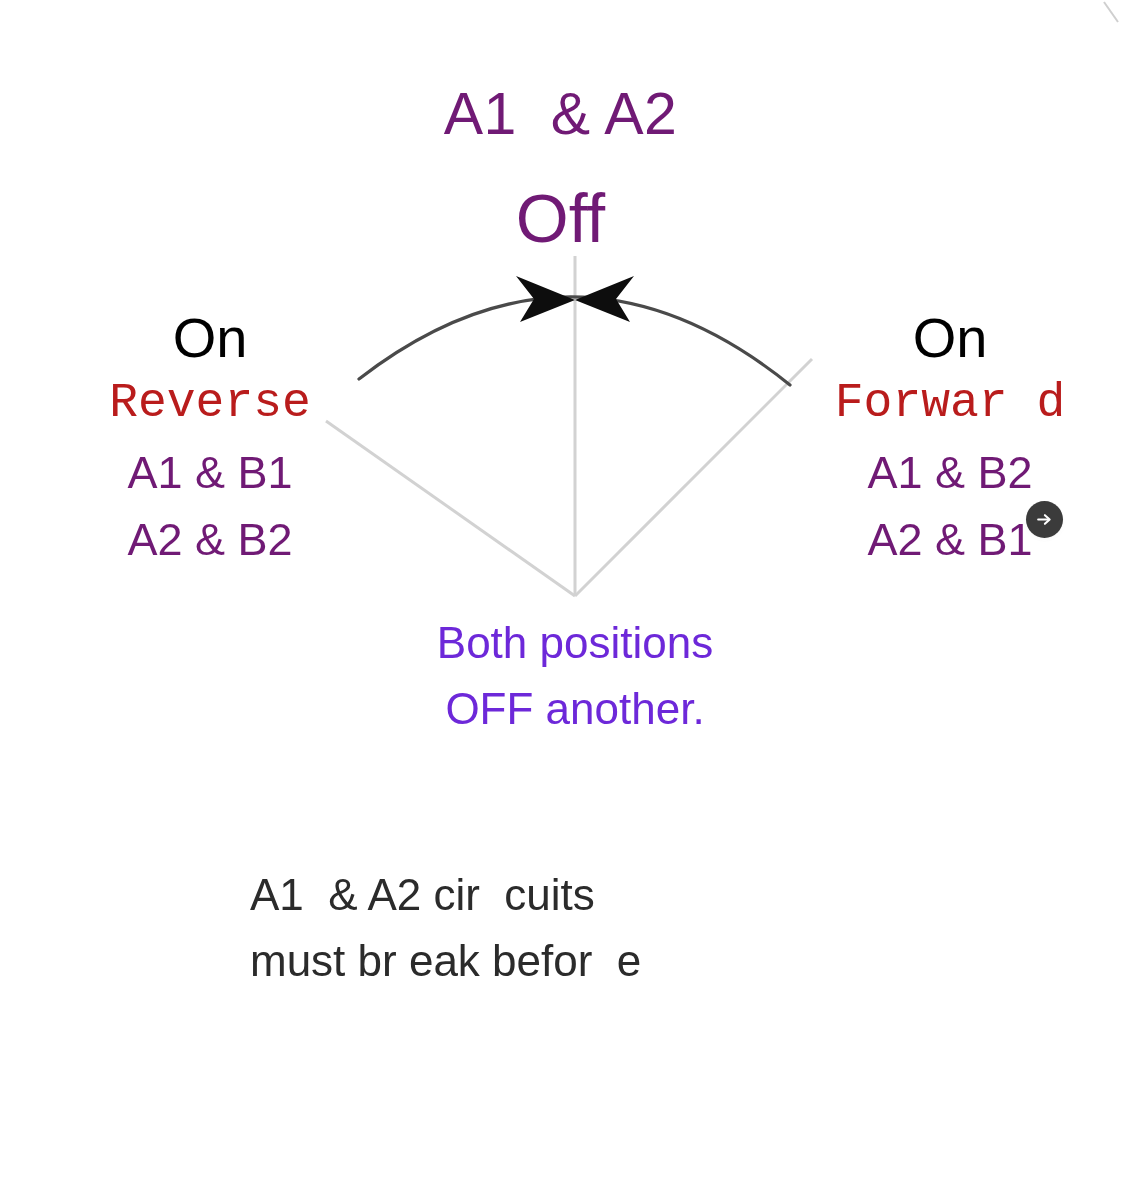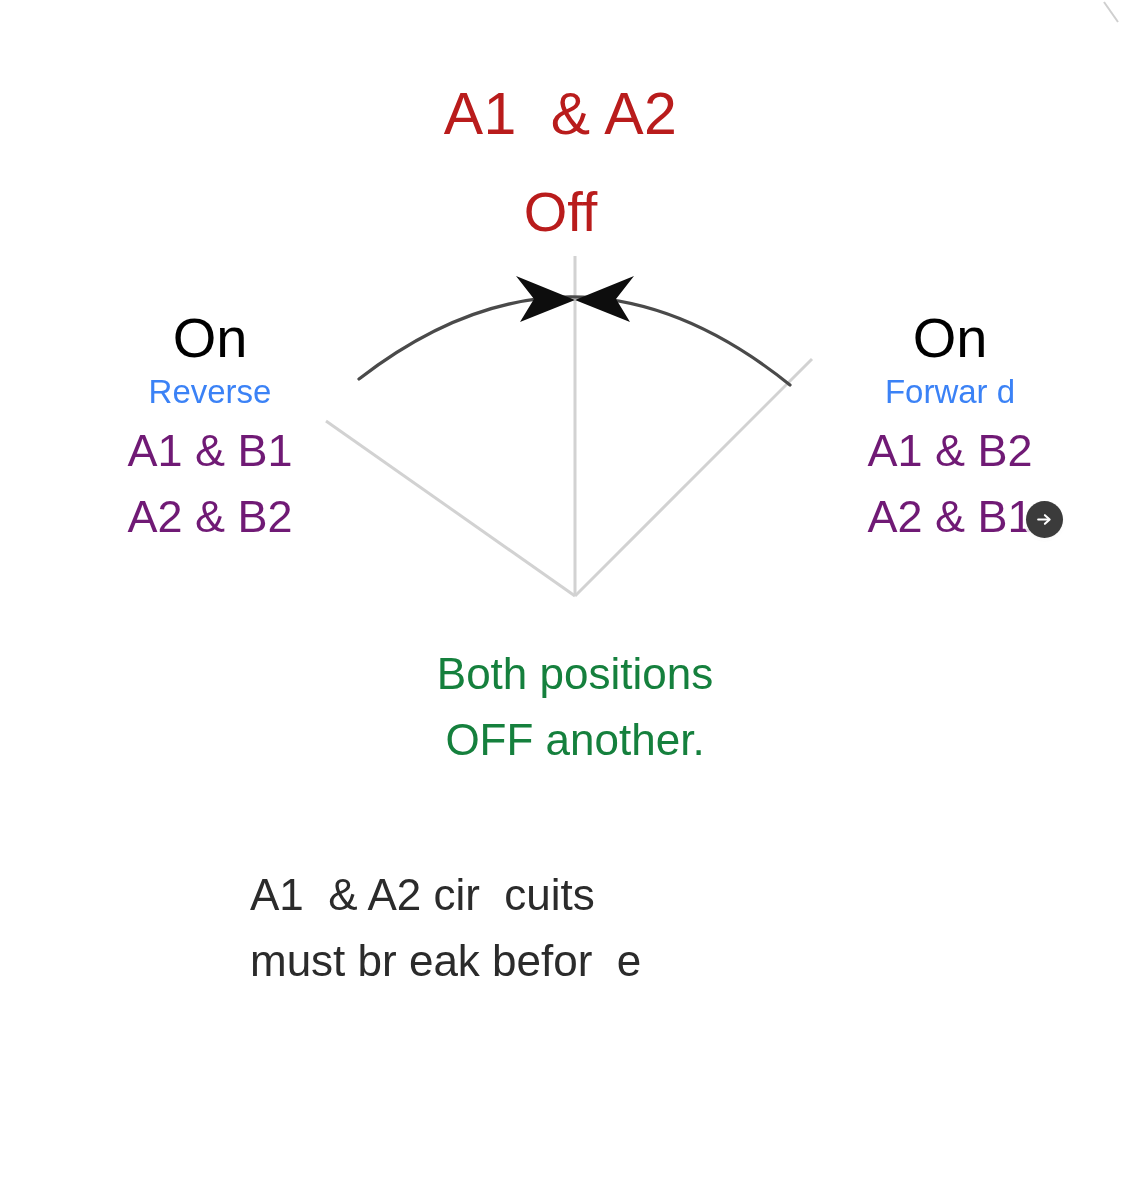--- a/index.html
+++ b/index.html
@@ -20,39 +20,39 @@
   .diagram-svg {
     position: absolute;
     left: 0;
     top: 0;
     width: 1121px;
     height: 1200px;
     pointer-events: none;
   }
   .txt {
     position: absolute;
-    color: #b91c1c;
+    color: #701a75;
     font-family: "Liberation Sans", sans-serif;
     font-weight: 400;
     white-space: pre;
     line-height: 1.0;
   }
   
   #title-a1a2 {
     left: 0; right: 0;
     top: 85px;
     text-align: center;
     font-size: 59px;
     letter-spacing: 0.5px;
   }
   #title-off {
     left: 0; right: 0;
     top: 184px;
     text-align: center;
-    font-size: 56px;
+    font-size: 68px;
   }
   
   #left-group {
     position: absolute;
     left: 60px;
     top: 308px;
     width: 300px;
     text-align: center;
   }
   #right-group {
@@ -62,42 +62,42 @@
     width: 300px;
     text-align: center;
   }
   .state-word {
     font-size: 56px;
     color: #000000;
     line-height: 1.06;
     white-space: pre;
   }
   .dir-word {
-    font-size: 33px;
-    color: #3b82f6;
+    font-size: 48px;
+    color: #b91c1c;
     line-height: 1.52;
     white-space: pre;
+    font-family: Liberation Mono, monospace;
   }
   .circuit-line {
     font-size: 45px;
     color: #701a75;
     line-height: 1.48;
     white-space: pre;
   }
   
   #center-note {
     position: absolute;
     left: 255px;
     top: 610px;
     width: 640px;
     text-align: center;
     font-size: 44px;
     line-height: 1.50;
-    color: #15803d;
-    margin-top: 31px;
+    color: #6d28d9;
   }
   #bottom-note {
     position: absolute;
     left: 250px;
     top: 862px;
     width: 640px;
     font-size: 44px;
     line-height: 1.50;
     color: #2b2b2b;
   }

